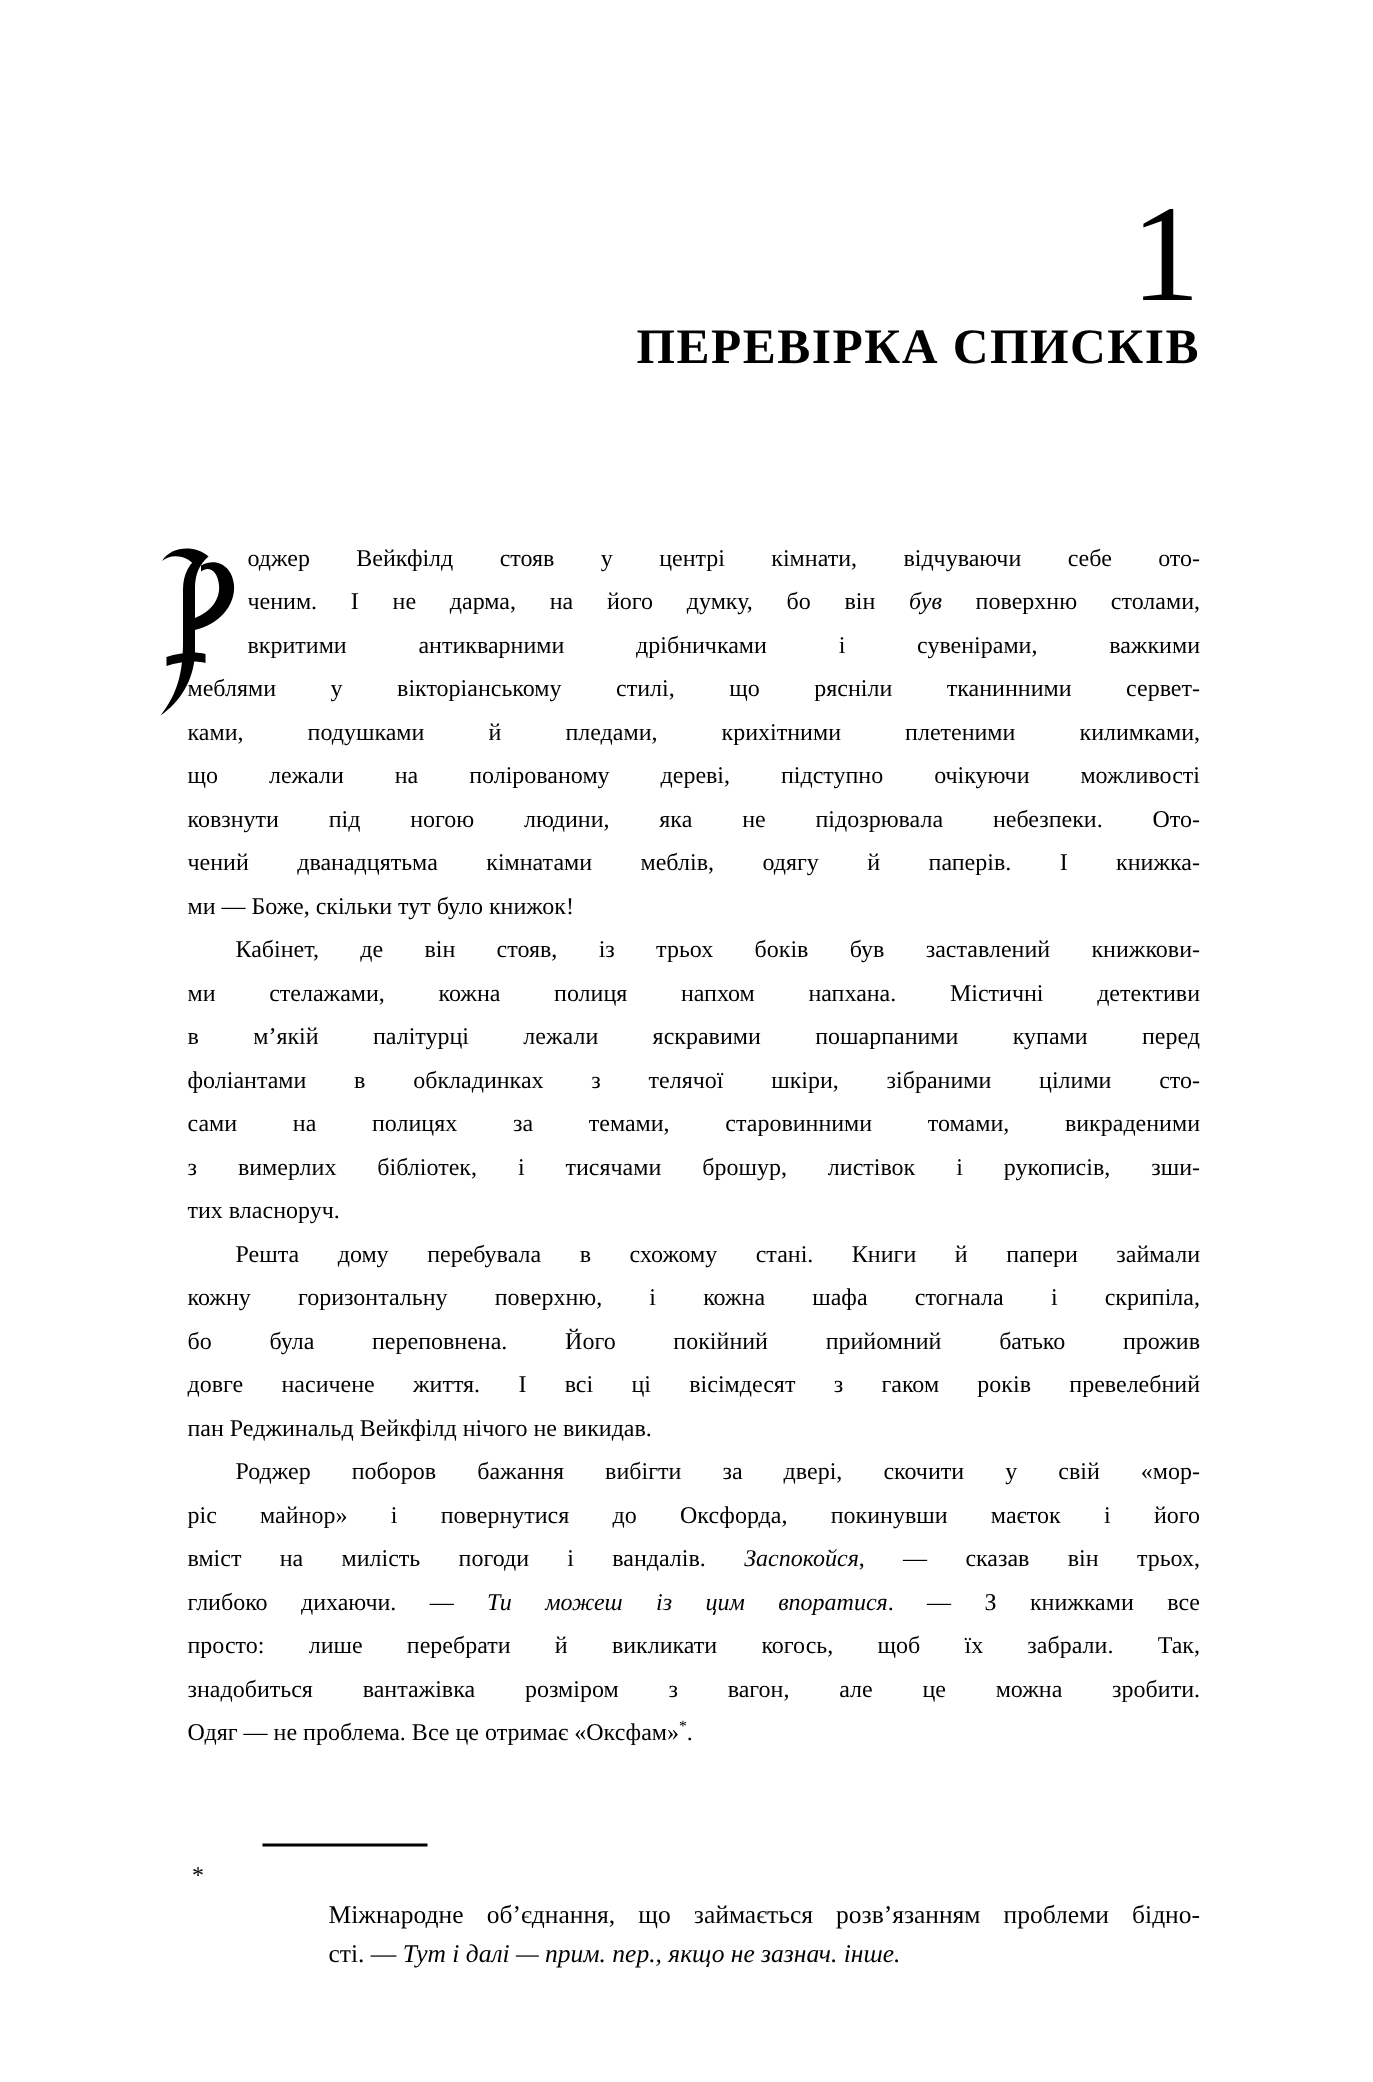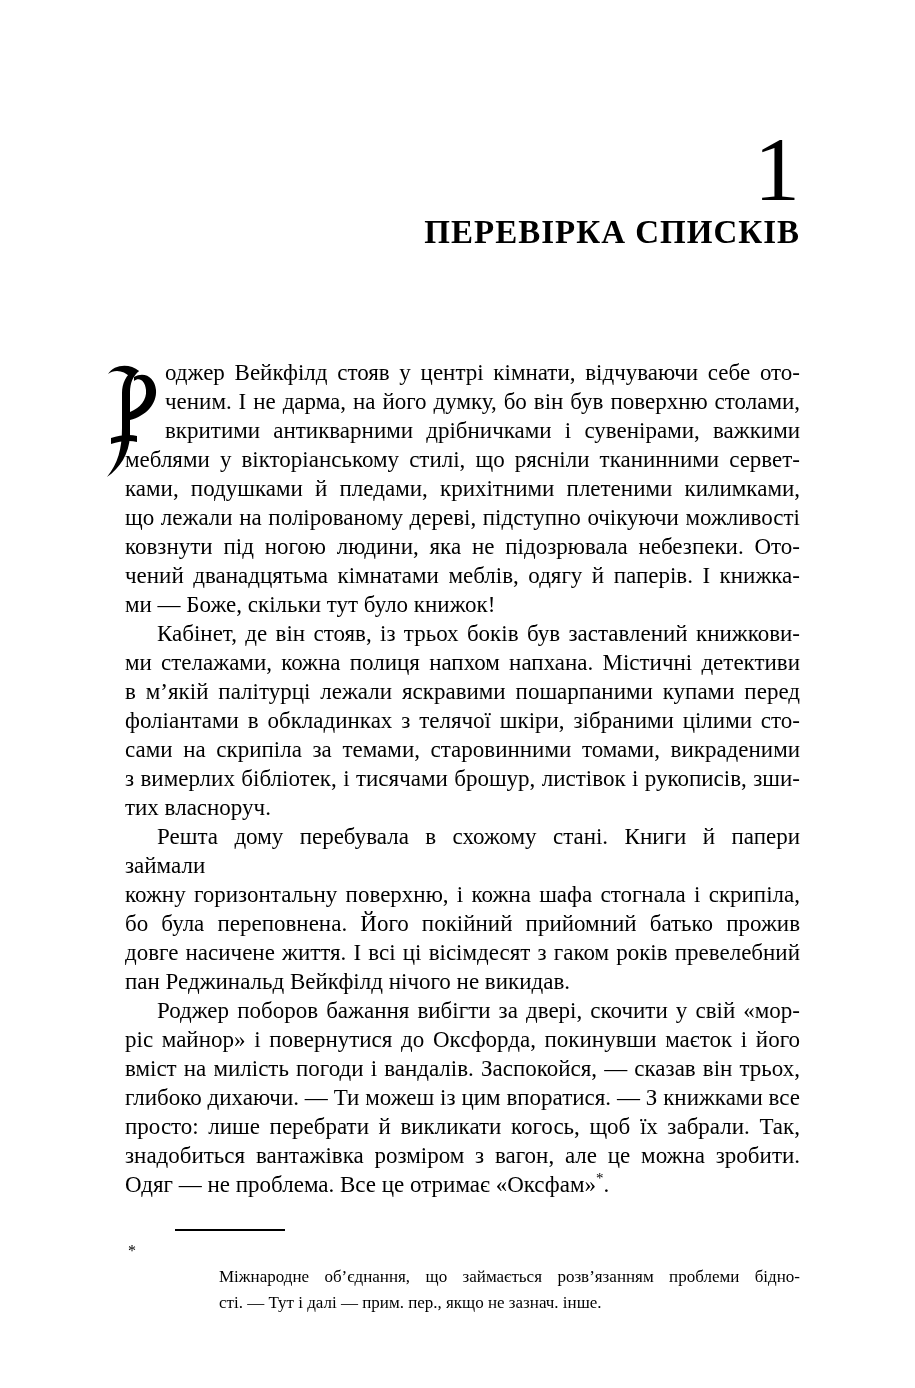--- a/index.html
+++ b/index.html
@@ -21,32 +21,32 @@
     position:absolute; top:216px; right:115px;
     font-size:33px; line-height:33px; font-weight:700;
     letter-spacing:1px; white-space:nowrap;
   }
   .drop-cap {
     position:absolute; left:100px; top:364px;
     width:58px; height:116px;
   }
   .body-text {
     position:absolute; left:81px; top:358px; width:719px;
-    font-size:23px; line-height:29px;
+    font-size:16px; line-height:29px;
   }
   .line {
     text-align:justify;
     text-align-last:justify;
     white-space:normal;
     margin-left:44px;
   }
   .line.last { text-align-last:left; }
   .line.cap-indent { margin-left:84px; }
   .line.first-indent { text-indent:32px; }
-  .it { }
+  .it { font-style:italic; }
   .sup { vertical-align:super; font-size:0.65em; line-height:0; }
   .footnote-rule {
     position:absolute; left:175px; top:1229px;
     width:110px; height:2px; background:#000;
   }
   .footnote-marker {
     position:absolute; left:128px; top:1238px;
     font-size:16px; line-height:26px;
   }
   .footnote-text {
@@ -80,21 +80,21 @@
         <div class="line"><span>що лежали на полірованому дереві, підступно очікуючи можливості</span></div>
         <div class="line"><span>ковзнути під ногою людини, яка не підозрювала небезпеки. Ото-</span></div>
         <div class="line"><span>чений дванадцятьма кімнатами меблів, одягу й паперів. І книжка-</span></div>
         <div class="line last"><span>ми — Боже, скільки тут було книжок!</span></div>
       </div>
       <div class="paragraph">
         <div class="line first-indent"><span>Кабінет, де він стояв, із трьох боків був заставлений книжкови-</span></div>
         <div class="line"><span>ми стелажами, кожна полиця напхом напхана. Містичні детективи</span></div>
         <div class="line"><span>в м’якій палітурці лежали яскравими пошарпаними купами перед</span></div>
         <div class="line"><span>фоліантами в обкладинках з телячої шкіри, зібраними цілими сто-</span></div>
-        <div class="line"><span>сами на скрипіла за темами, старовинними томами, викраденими</span></div>
+        <div class="line"><span>сами на полицях за темами, старовинними томами, викраденими</span></div>
         <div class="line"><span>з вимерлих бібліотек, і тисячами брошур, листівок і рукописів, зши-</span></div>
         <div class="line last"><span>тих власноруч.</span></div>
       </div>
       <div class="paragraph">
         <div class="line first-indent"><span>Решта дому перебувала в схожому стані. Книги й папери займали</span></div>
         <div class="line"><span>кожну горизонтальну поверхню, і кожна шафа стогнала і скрипіла,</span></div>
         <div class="line"><span>бо була переповнена. Його покійний прийомний батько прожив</span></div>
         <div class="line"><span>довге насичене життя. І всі ці вісімдесят з гаком років превелебний</span></div>
         <div class="line last"><span>пан Реджинальд Вейкфілд нічого не викидав.</span></div>
       </div>

